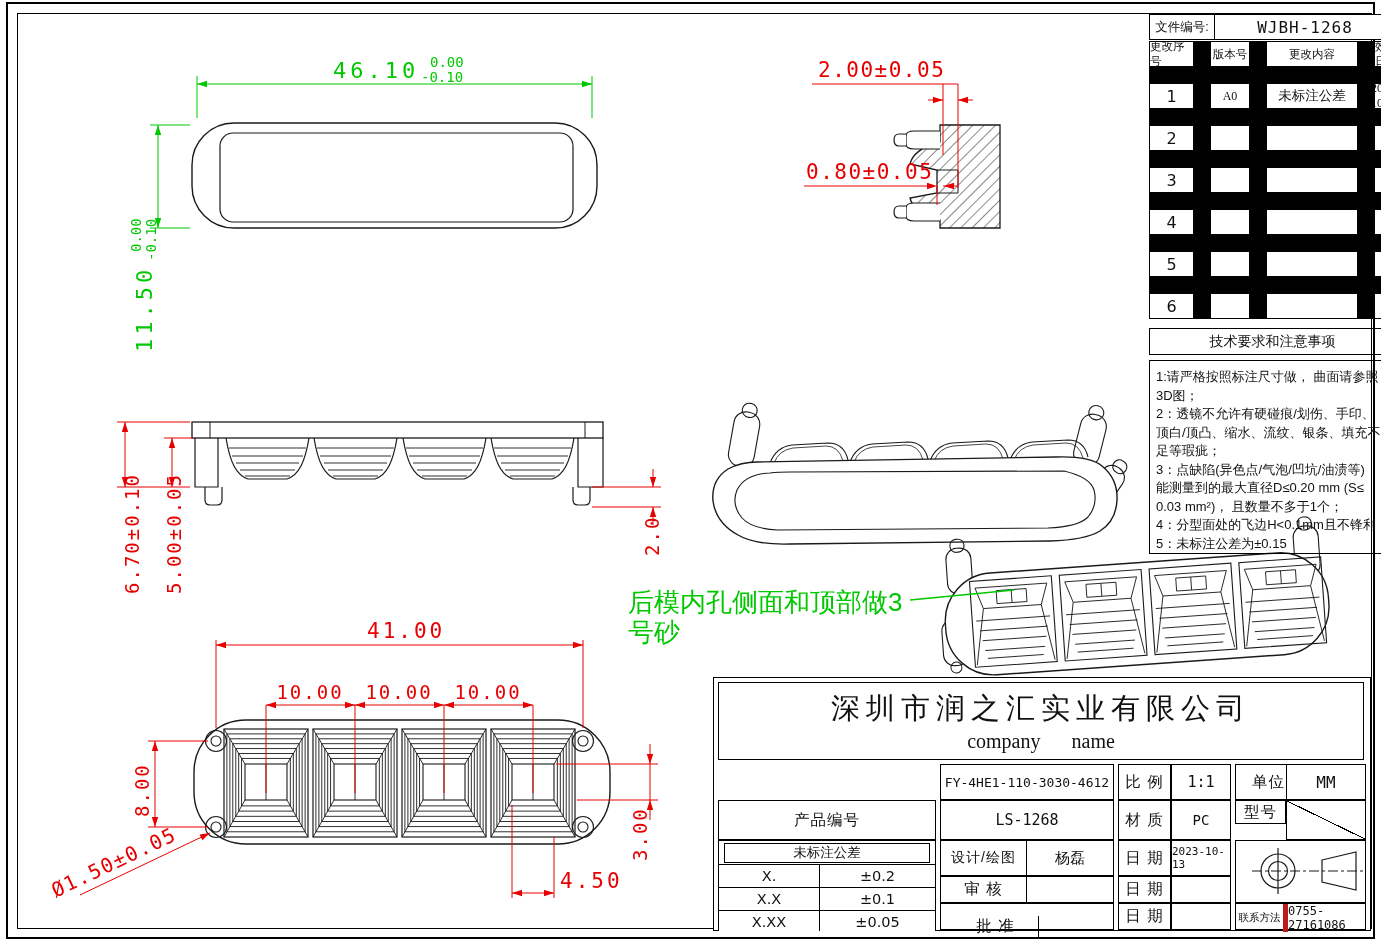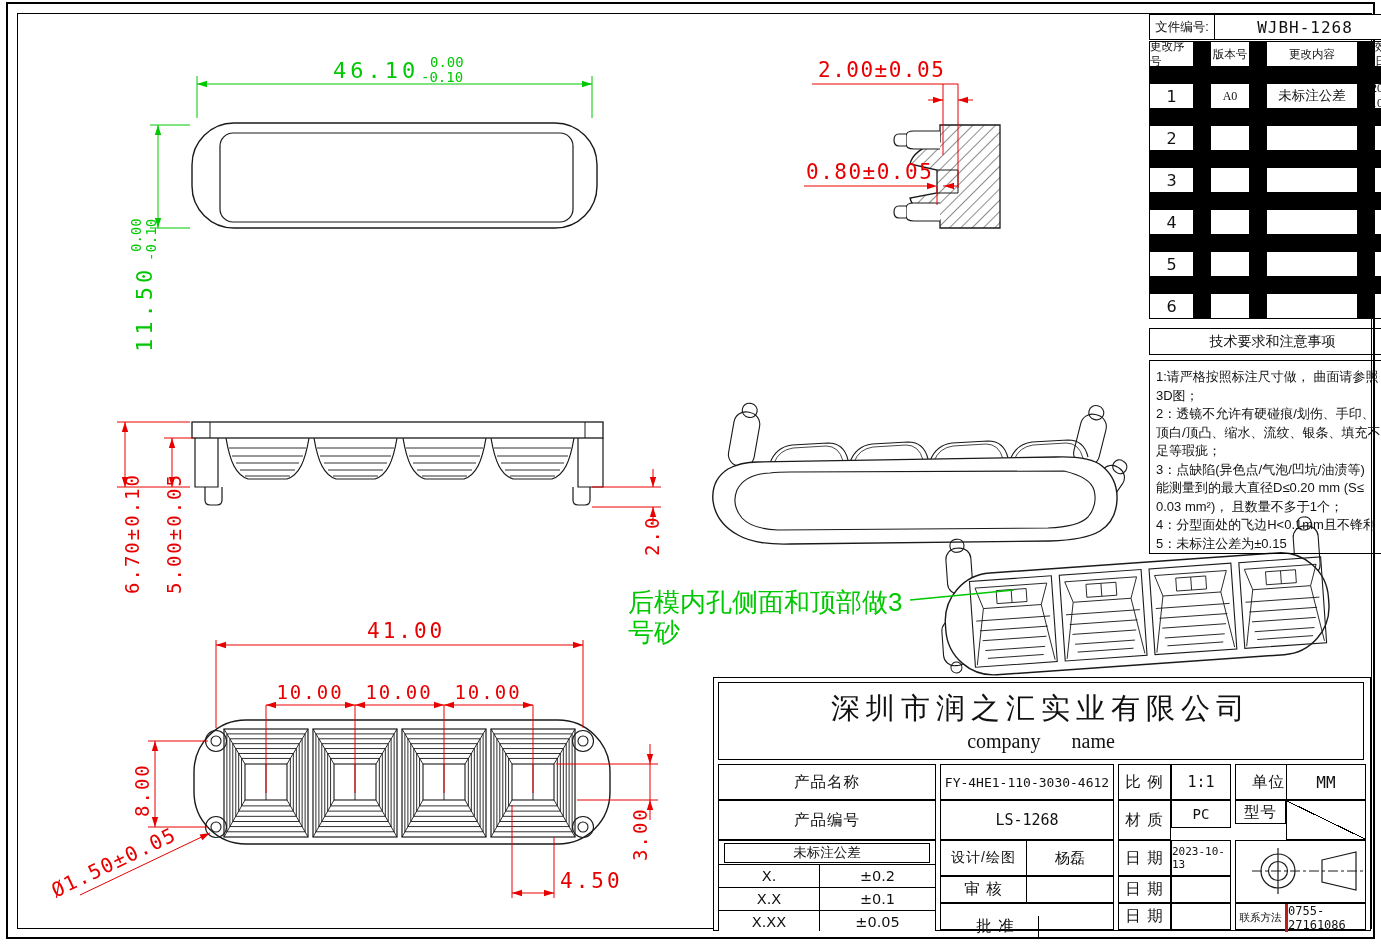--- a/index.html
+++ b/index.html
@@ -50,21 +50,21 @@
            display:flex;align-items:center;justify-content:center;font-size:13.5px;}
   .tolgrid{position:absolute;left:0;top:23px;width:100%;height:66px;display:grid;
            grid-template-columns:100px 1fr;grid-auto-rows:22px;background:#000;gap:1px;
            border-top:1px solid #000;}
   .tolgrid>div{background:#fff;display:flex;align-items:center;justify-content:center;
                font-size:14.5px;font-family:"DejaVu Sans",sans-serif;}
   .diag-cell{background:linear-gradient(to top right,
               #fff 49.2%, #000 49.2%, #000 50.8%, #fff 50.8%);}
   .contact-split{display:grid;grid-template-columns:52px 1fr;width:100%;height:100%;}
   .contact-split>div{display:flex;align-items:center;justify-content:center;}
-  .contact-split>div:first-child{border-right:3px solid #b91c1c;font-size:10.5px;text-align:center;}
+  .contact-split>div:first-child{border-right:5px solid #b91c1c;font-size:10.5px;text-align:center;}
   .contact-split>div:last-child{font-family:"DejaVu Sans Mono",monospace;font-size:12px;}
 </style>
 </head>
 <body>
 
 <div id="sheet">
   <div class="outer-frame"></div>
   <div class="inner-frame"></div>
 
   <svg width="1381" height="948" viewBox="0 0 1381 948" style="position:absolute;left:0;top:0;">
@@ -379,21 +379,20 @@
 4：分型面处的飞边H&lt;0.1mm且不锋利
 5：未标注公差为±0.15</div>
   </div>
 
   <div class="tblock">
     <div class="cell company-box" style="left:4px;top:4px;width:646px;height:78px;">
       <div class="company-cn">深圳市润之汇实业有限公司</div>
       <div class="company-en">company name</div>
     </div>
 
-    <div class="cell lbl" style="left:4px;top:86px;width:218px;height:36px;">产品名称</div>
     <div class="cell lbl" style="left:4px;top:122px;width:218px;height:40px;">产品编号</div>
 
     <div class="cell tolwrap" style="left:4px;top:162px;width:218px;height:90px;">
       <div class="tolhead">未标注公差</div>
       <div class="tolgrid">
         <div>X.</div>
         <div>±0.2</div>
         <div>X.X</div>
         <div>±0.1</div>
         <div>X.XX</div>
@@ -419,21 +418,21 @@
     <div class="cell" style="left:226px;top:225px;width:174px;height:27px;padding:12px;">
       <div class="split">
         <div class="lbl">批 准</div>
         <div></div>
       </div>
     </div>
 
     <div class="cell lbl" style="left:404px;top:86px;width:53px;height:36px;">比 例</div>
     <div class="cell val-mono" style="left:457px;top:86px;width:60px;height:36px;font-size:15px;">1:1</div>
     <div class="cell lbl" style="left:404px;top:122px;width:53px;height:40px;text-align:right;">材 质</div>
-    <div class="cell val-mono" style="left:457px;top:122px;width:60px;height:28px;font-size:14px;">PC</div>
+    <div class="cell val-mono" style="left:457px;top:122px;width:60px;height:40px;font-size:14px;">PC</div>
     <div class="cell lbl" style="left:404px;top:162px;width:53px;height:36px;">日 期</div>
     <div class="cell val-mono" style="left:457px;top:162px;width:60px;height:36px;font-size:11px;">2023-10-13</div>
     <div class="cell lbl" style="left:404px;top:198px;width:53px;height:27px;">日 期</div>
     <div class="cell" style="left:457px;top:198px;width:60px;height:27px;"></div>
     <div class="cell lbl" style="left:404px;top:225px;width:53px;height:27px;">日 期</div>
     <div class="cell" style="left:457px;top:225px;width:60px;height:27px;"></div>
 
     <div class="cell lbl" style="left:521px;top:86px;width:67px;height:36px;">单位</div>
     <div class="cell val-mono" style="left:572px;top:86px;width:80px;height:36px;font-size:16px;">MM</div>
     <div class="cell lbl" style="left:521px;top:122px;width:51px;height:24px;">型号</div>

